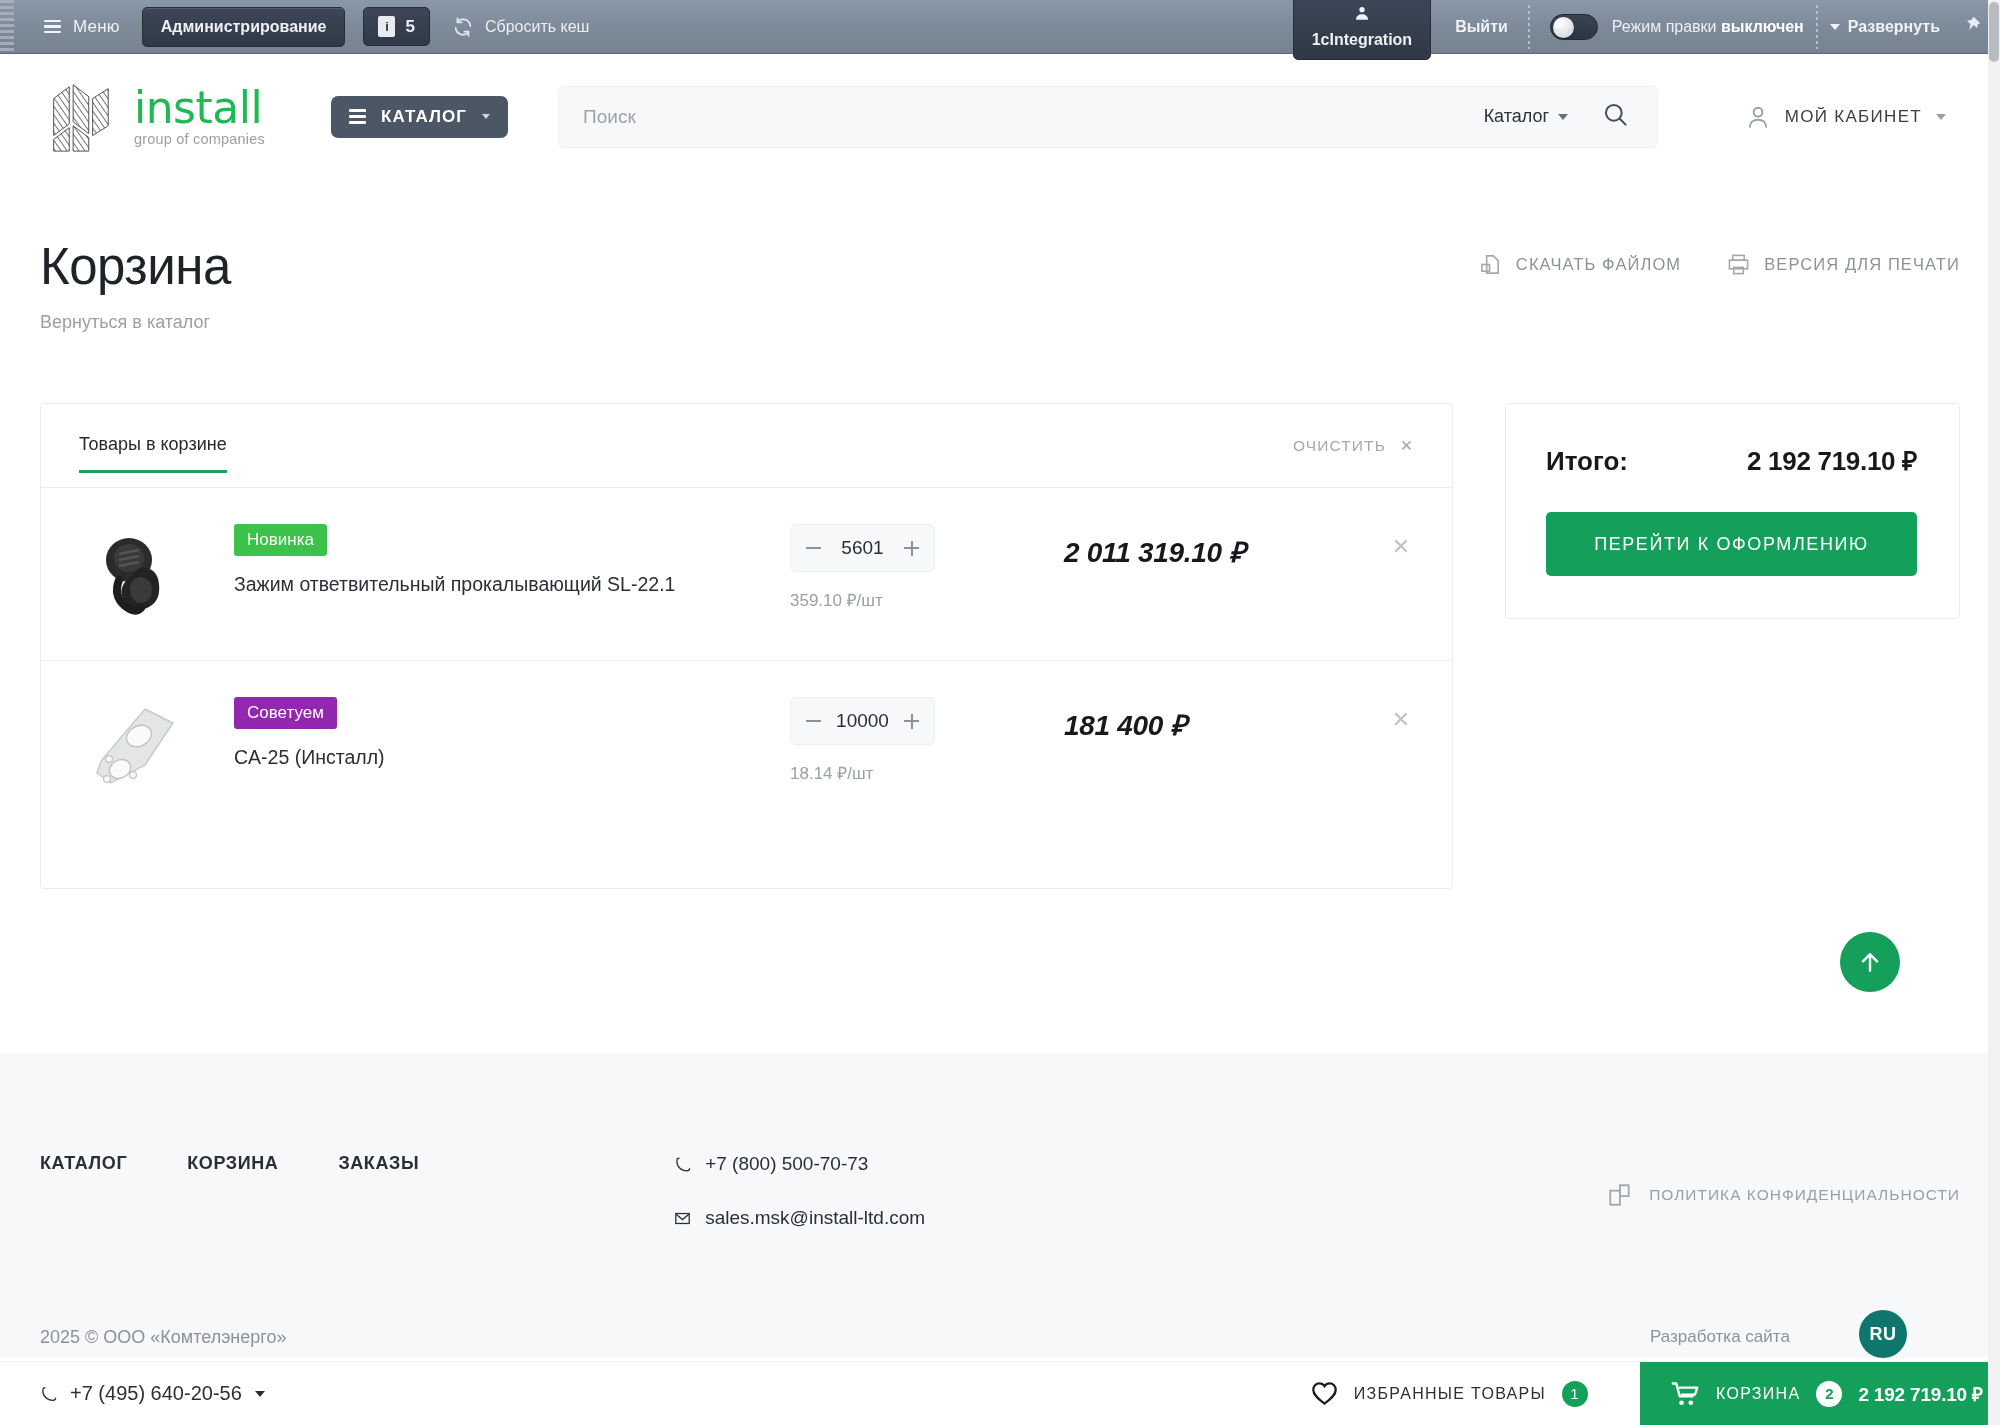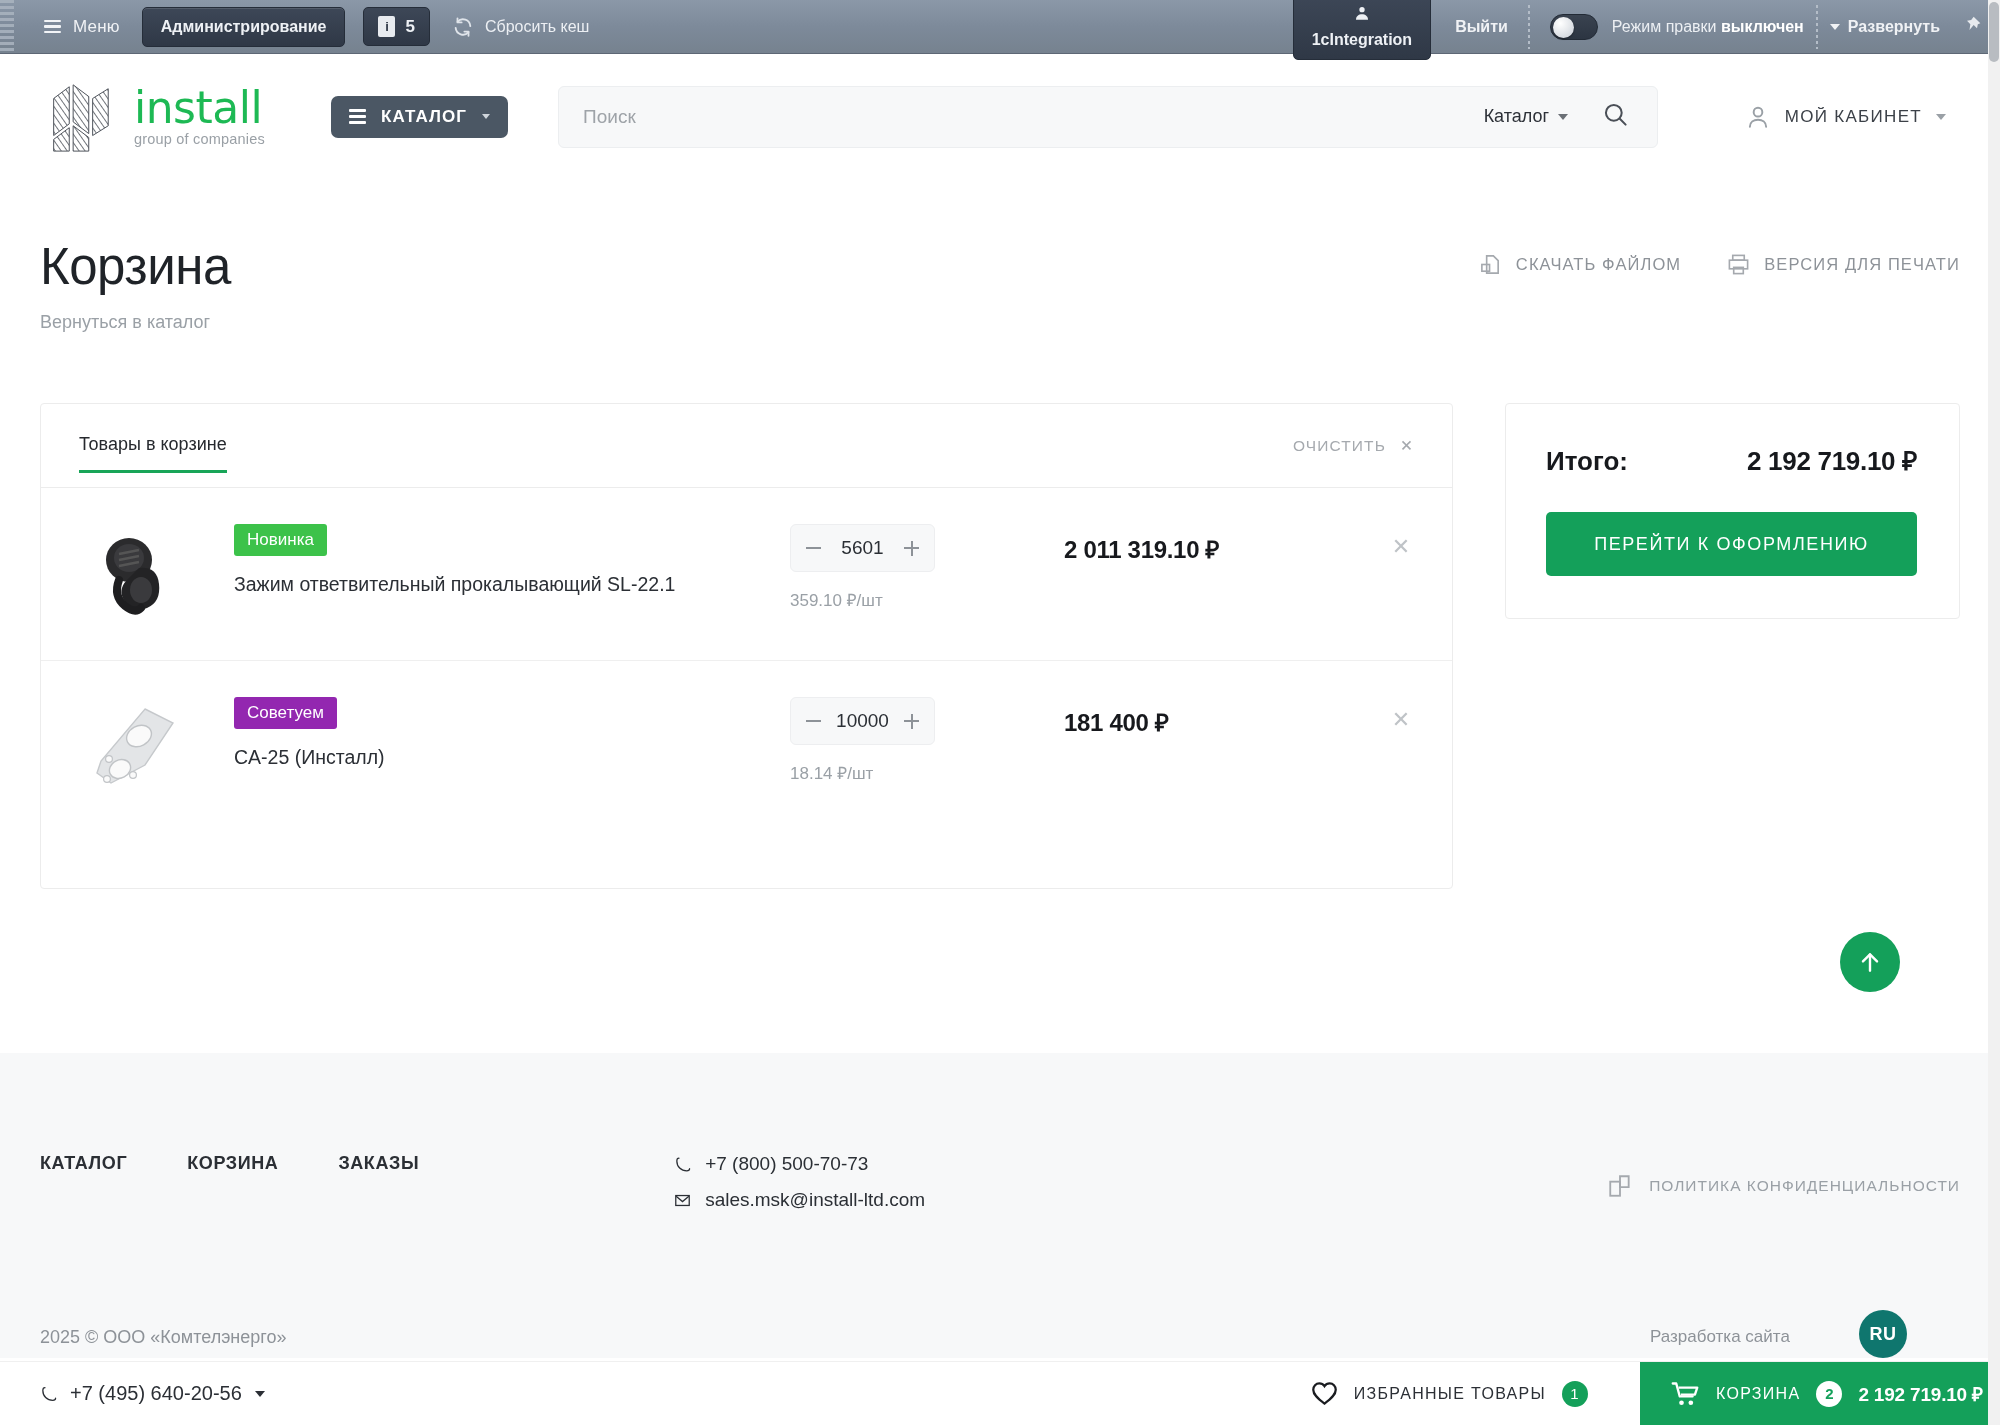--- a/index.html
+++ b/index.html
@@ -146,21 +146,21 @@
   }
   .stepper .minus { width:15px; height:2px; background:#8d9298; display:block; }
   .stepper .plus { position:relative; width:15px; height:15px; }
   .stepper .plus::before,.stepper .plus::after{content:"";position:absolute;background:#8d9298;}
   .stepper .plus::before{left:0;top:6.5px;width:15px;height:2px;}
   .stepper .plus::after{top:0;left:6.5px;height:15px;width:2px;}
   .stepper .val { font-size:19px; color:#2b2f35; }
   .unit-price { margin-top:16px; color:#9aa0a6; font-size:17px; }
 
   .price-col { margin-left:auto; width:300px; text-align:left; padding-top:8px; }
-  .line-total { font-size:24px; font-weight:700; color:#17191d; letter-spacing:-.3px; }
+  .line-total { font-size:28px; font-weight:700; color:#17191d; letter-spacing:-.3px;font-style:italic; }
   .row-remove { margin-left:24px; padding-top:10px; color:#bfc3c7; font-size:22px; width:26px; text-align:center;}
 
   .summary { width:455px; background:#fff; border:1px solid #ececec; border-radius:4px; padding:38px 42px 42px 40px; }
   .sum-row { display:flex; align-items:baseline; }
   .sum-label { font-size:26px; font-weight:700; color:#17191d; }
   .sum-value { margin-left:auto; font-size:26px; font-weight:700; color:#17191d; letter-spacing:-.3px; }
   .checkout-btn {
     margin-top:34px; width:100%; height:64px; background:#14a05a; color:#fff;
     border-radius:5px; display:flex; align-items:center; justify-content:center;
     font-size:18px; letter-spacing:1.6px; font-weight:400;
@@ -171,21 +171,21 @@
     background:#14a05a; display:flex;align-items:center;justify-content:center;
   }
 
   
   .footer { position:absolute; top:1053px; left:0; width:2000px; height:305px; background:#f7f8f9; }
   .footer-inner { padding:100px 40px 0 40px; display:flex; }
   .f-nav { display:flex; gap:60px; }
   .f-nav a { font-size:18px; font-weight:700; color:#2b2f35; letter-spacing:.6px; }
   .f-contacts { margin-left:255px; }
   .f-line { display:flex; align-items:center; gap:14px; color:#2b2f35; font-size:19px; }
-  .f-line + .f-line { margin-top:14px;justify-content:space-between; }
+  .f-line + .f-line { margin-top:32px;justify-content:space-between; }
   .f-policy { margin-left:auto; display:flex; align-items:center; gap:16px; color:#9aa0a6; font-size:15.5px; letter-spacing:1px; padding-top:8px;}
 
   .copy { position:absolute; top:1327px; left:40px; color:#8d9298; font-size:18px; }
   .devsite { position:absolute; top:1327px; left:1650px; color:#8d9298; font-size:17px; }
   .ru-badge {
     position:absolute; left:1859px; top:1310px; width:48px;height:48px;border-radius:50%;
     background:#0f766e; color:#fff; font-size:18px; font-weight:700;
     display:flex; align-items:center; justify-content:center; letter-spacing:.5px;
   }
 

